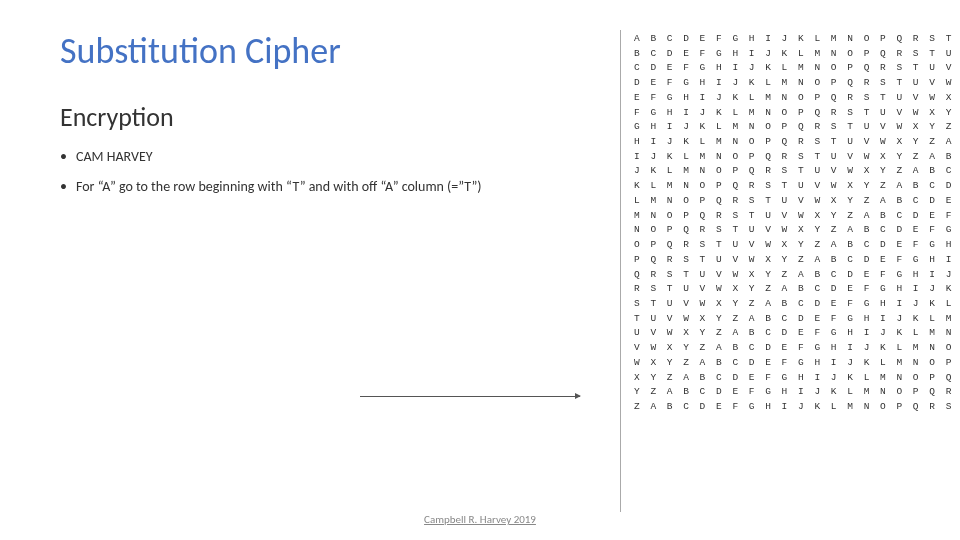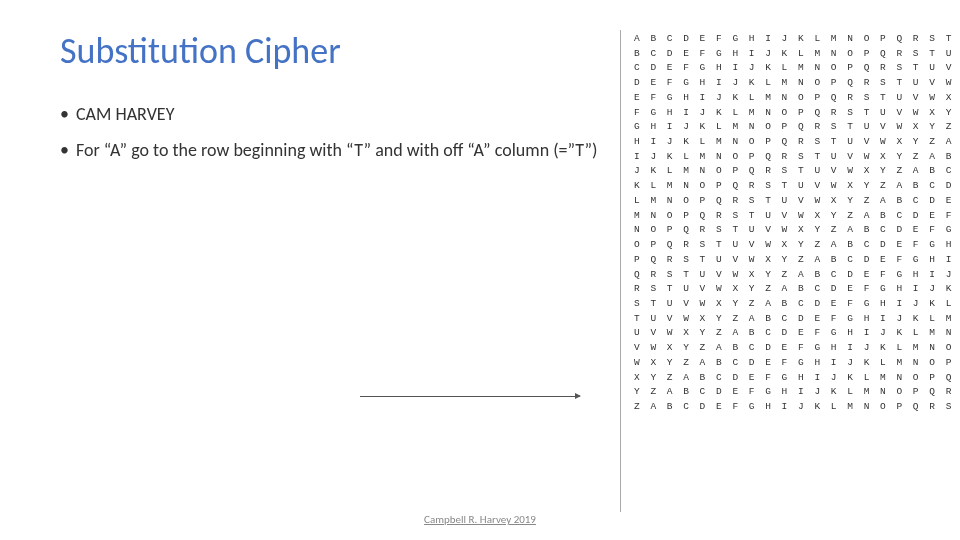--- a/index.html
+++ b/index.html
@@ -38,21 +38,21 @@
       color: #333;
       margin-bottom: 14px;
     }
 
     .bullet-list {
       list-style: none;
       padding: 0;
     }
 
     .bullet-list li {
-      font-size: 18px;
+      font-size: 14px;
       color: #333;
       margin-bottom: 10px;
       padding-left: 16px;
       position: relative;
       line-height: 1.45;
     }
 
     .bullet-list li::before {
       content: '•';
       position: absolute;
@@ -118,20 +118,21 @@
   </style>
 </head>
 <body>
 
 <div class="main-container">
 
   <div class="left-panel">
 
     <h1 class="title">Substitution Cipher</h1>
 
+    <h2 class="section-heading">Encryption</h2>
 
     <ul class="bullet-list">
       <li>CAM HARVEY</li>
       <li>For “A” go to the row beginning with “T” and with off “A” column (=”T”)</li>
     </ul>
 
   </div>
 
   <div class="right-panel">
     <div class="vline"></div>

